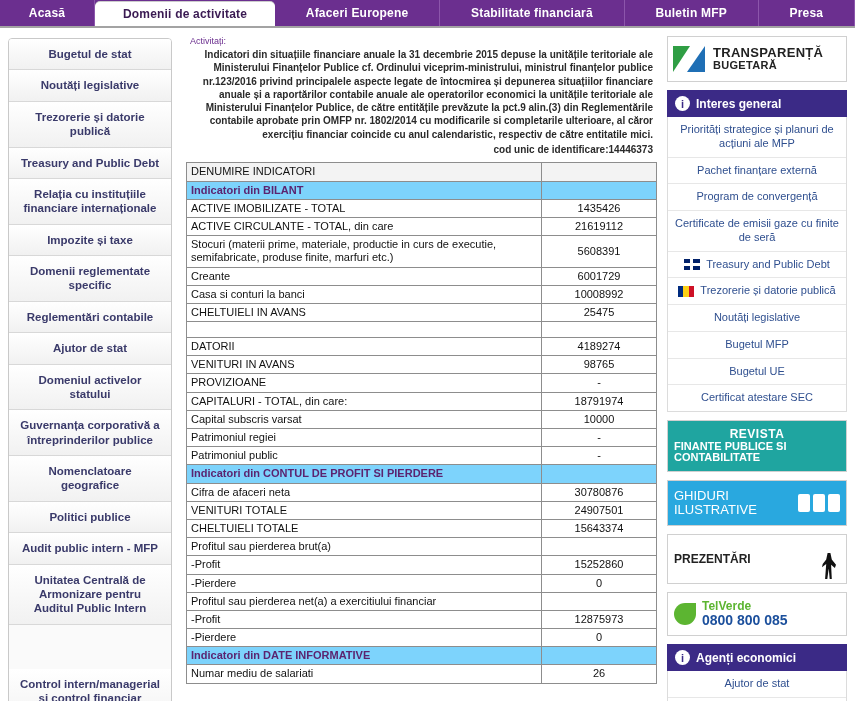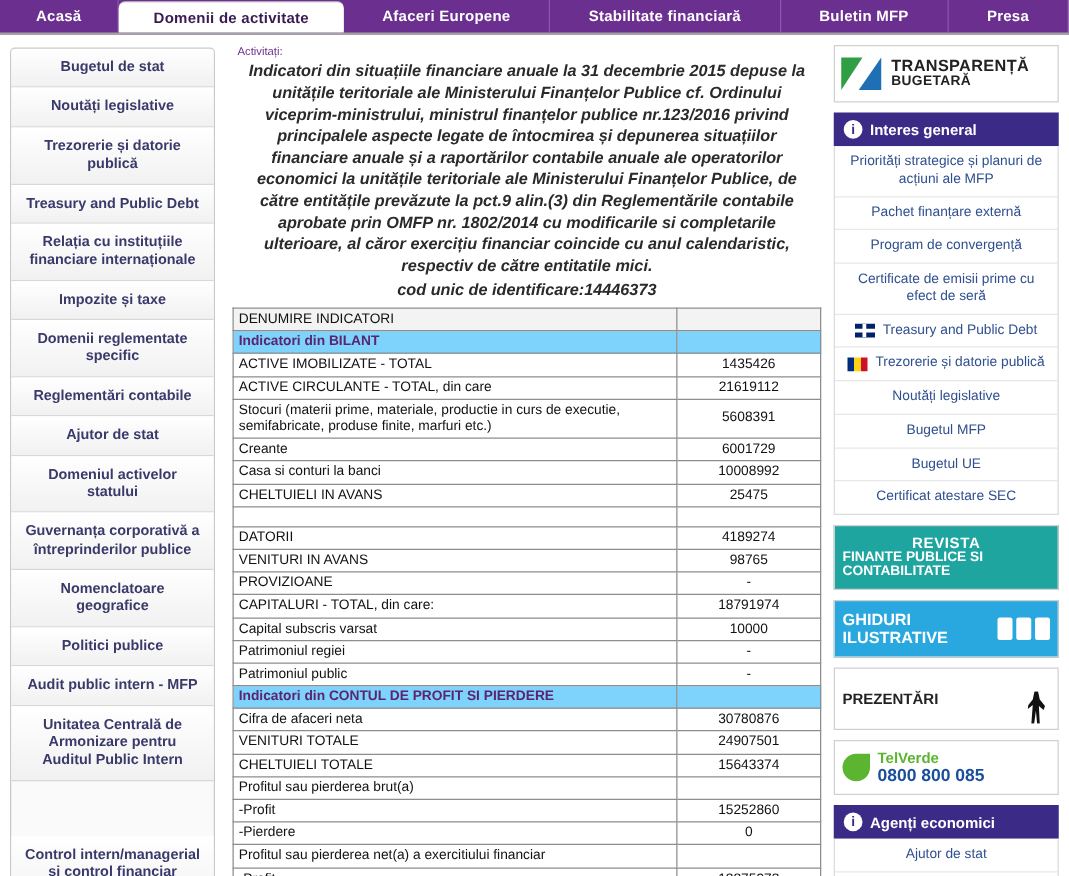--- a/index.html
+++ b/index.html
@@ -94,27 +94,26 @@
     background: #ffffff;
   }
 
   
   .act-label {
     color: #6b2f8f;
     font-size: 9px;
     margin: 2px 0 2px 4px;
   }
   .intro {
-    font-size: 13px;
+    font-size: 10px;
     font-weight: bold;
     color: #2a2a2a;
-    text-align: center;
+    text-align: right;
     line-height: 1.33;
     padding: 0 4px 6px 4px;
-    font-style: italic;
   }
   .intro .cod { display: block; margin-top: 2px; }
 
   table.fin {
     width: 100%;
     border-collapse: collapse;
     font-size: 11px;
     color: #111111;
     table-layout: fixed;
   }
@@ -240,21 +239,21 @@
     height: 52px;
   }
   .b-revista .r1 { font-size: 12px; font-weight: bold; letter-spacing: .5px; }
   .b-revista .r2 { font-size: 11px; font-weight: bold; }
   .b-ghiduri {
     background: #29a8df;
     color: #ffffff;
     height: 46px;
     justify-content: space-between;
   }
-  .b-ghiduri .g-txt { font-size: 13px; font-weight: bold; line-height: 1.05; }
+  .b-ghiduri .g-txt { font-size: 13px; font-weight: normal; line-height: 1.05; }
   .b-ghiduri .g-icons { display: flex; gap: 3px; }
   .b-ghiduri .g-icons i {
     display: block; width: 12px; height: 18px; background: #ffffff; border-radius: 2px;
   }
   .b-prezentari {
     background: #ffffff;
     flex-direction: column;
     align-items: flex-start;
     justify-content: center;
     height: 50px;
@@ -474,21 +473,21 @@
 
       <div class="r-box">
         <div class="r-head">
           <span class="circ-i">i</span>
           <span>Interes general</span>
         </div>
         <div class="r-list">
           <div class="r-item"><span>Priorități strategice și planuri de acțiuni ale MFP</span></div>
           <div class="r-item"><span>Pachet finanțare externă</span></div>
           <div class="r-item"><span>Program de convergență</span></div>
-          <div class="r-item"><span>Certificate de emisii prime cu efect de seră</span></div>
+          <div class="r-item"><span>Certificate de emisii gaze cu finite de seră</span></div>
           <div class="r-item with-flag">
             <span class="flag-uk"></span>
             <span>Treasury and Public Debt</span>
           </div>
           <div class="r-item with-flag">
             <span class="flag-ro"></span>
             <span>Trezorerie și datorie publică</span>
           </div>
           <div class="r-item"><span>Noutăți legislative</span></div>
           <div class="r-item"><span>Bugetul MFP</span></div>

